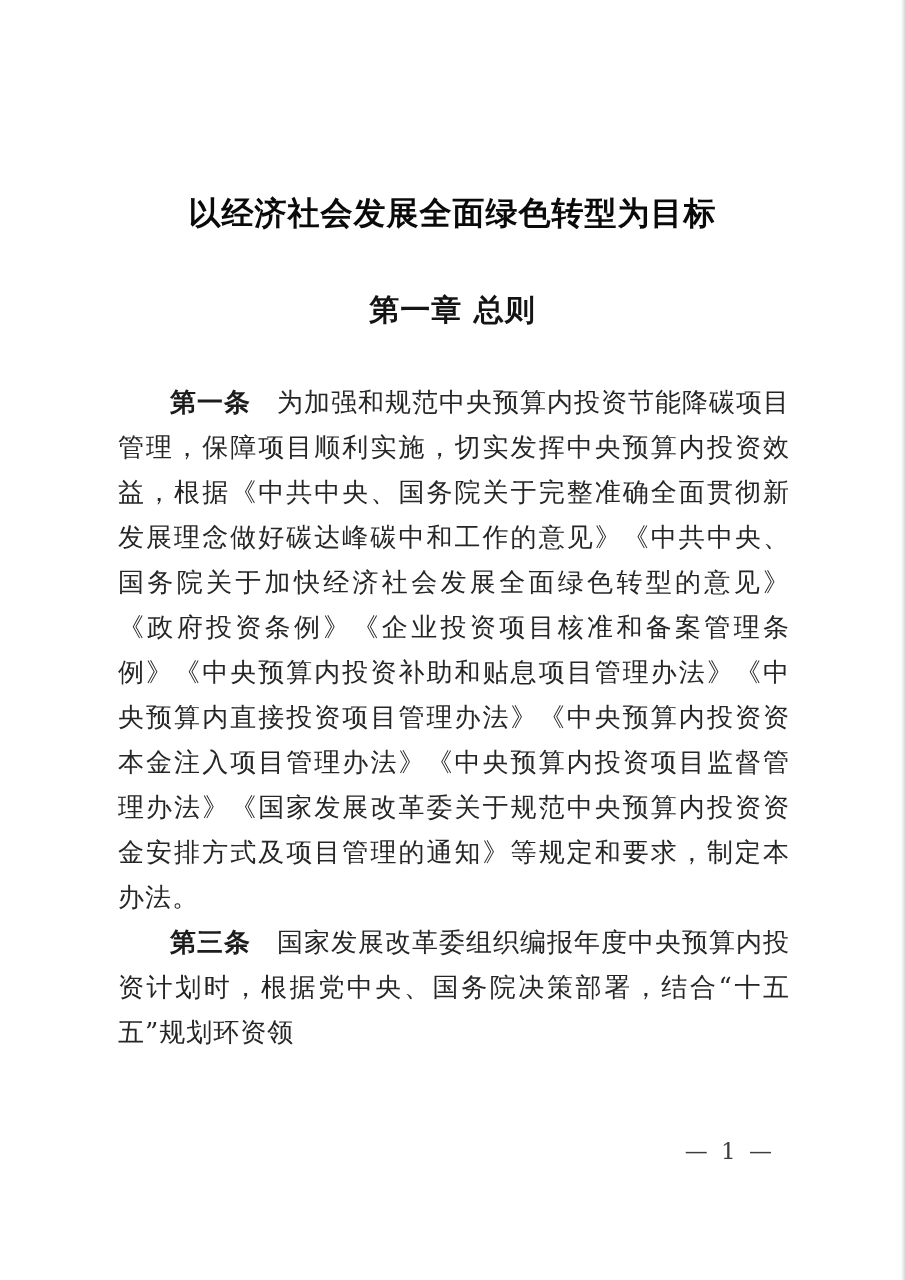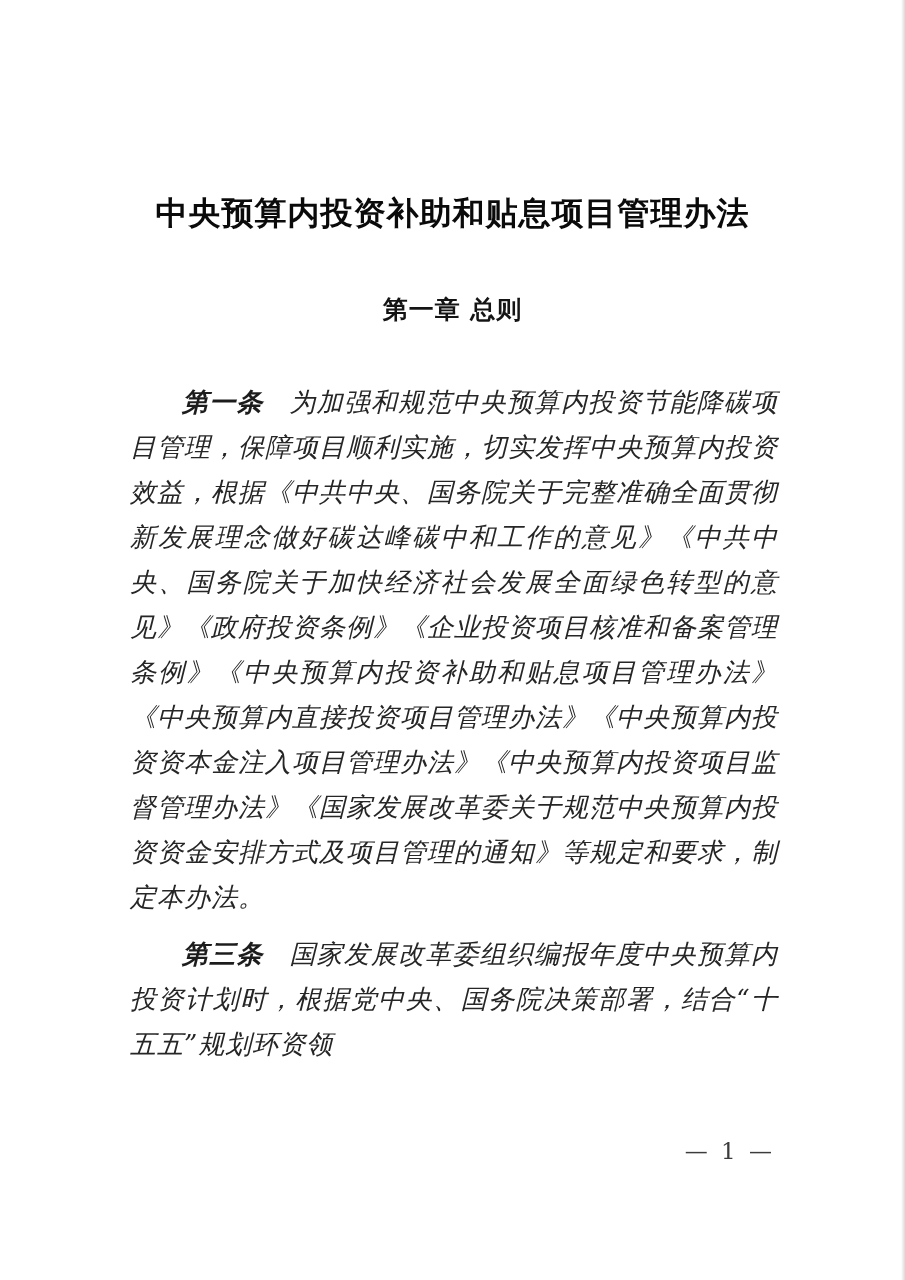--- a/index.html
+++ b/index.html
@@ -30,39 +30,38 @@
     font-size: 32px;
     line-height: 42px;
     font-weight: 700;
     letter-spacing: 1px;
     color: #0a0a0a;
   }
   .chapter-heading {
     margin-top: 60px;
     text-align: center;
     font-family: "DejaVu Sans", "Liberation Sans", sans-serif;
-    font-size: 25px;
+    font-size: 30px;
     line-height: 32px;
     font-weight: 700;
     letter-spacing: 1px;
     color: #141414;
   }
   .body-text {
     margin: 54px 115px 0 118px;
     font-size: 26px;
     line-height: 45px;
     letter-spacing: 1px;
     text-align: justify;
     text-justify: inter-character;
   }
   .body-text p {
-    margin: 12px;
+    margin: 0;
     padding: 0;
     text-indent: 2em;
-    font-style: italic;
   }
   .article-label {
     font-weight: 700;
     margin-right: 1em;
     color: #1c1c1c;
   }
   .page-number {
     position: absolute;
     top: 1138px;
     right: 130px;
@@ -72,21 +71,21 @@
     white-space: nowrap;
   }
 </style>
 </head>
 <body>
 
 <div class="page">
 
   <div class="edge-shadow"></div>
 
-  <div class="doc-title">中央预算内投资补助和贴息项目管理办法</div>
+  <div class="doc-title">以经济社会发展全面绿色转型为目标</div>
 
   <div class="chapter-heading">第一章 总则</div>
 
   <div class="body-text">
 
     <p><span class="article-label">第一条</span><span>为加强和规范中央预算内投资节能降碳项目管理，保障项目顺利实施，切实发挥中央预算内投资效益，根据《中共中央、国务院关于完整准确全面贯彻新发展理念做好碳达峰碳中和工作的意见》《中共中央、国务院关于加快经济社会发展全面绿色转型的意见》《政府投资条例》《企业投资项目核准和备案管理条例》《中央预算内投资补助和贴息项目管理办法》《中央预算内直接投资项目管理办法》《中央预算内投资资本金注入项目管理办法》《中央预算内投资项目监督管理办法》《国家发展改革委关于规范中央预算内投资资金安排方式及项目管理的通知》等规定和要求，制定本办法。</span></p>
 
 
     <p><span class="article-label">第三条</span><span>国家发展改革委组织编报年度中央预算内投资计划时，根据党中央、国务院决策部署，结合“十五五”规划环资领</span></p>
 

